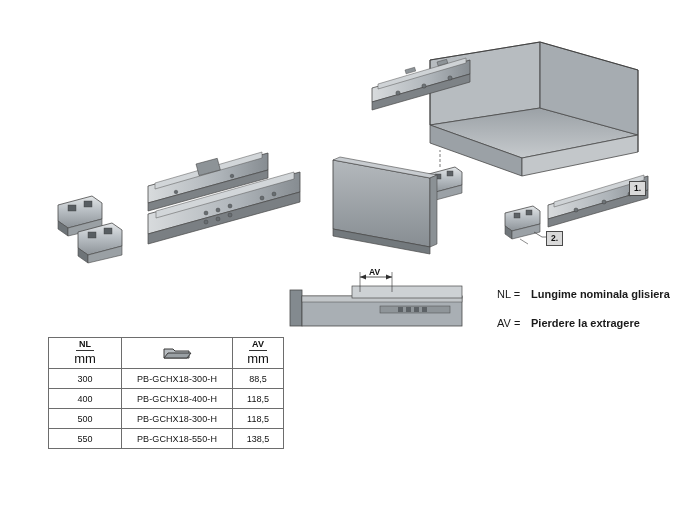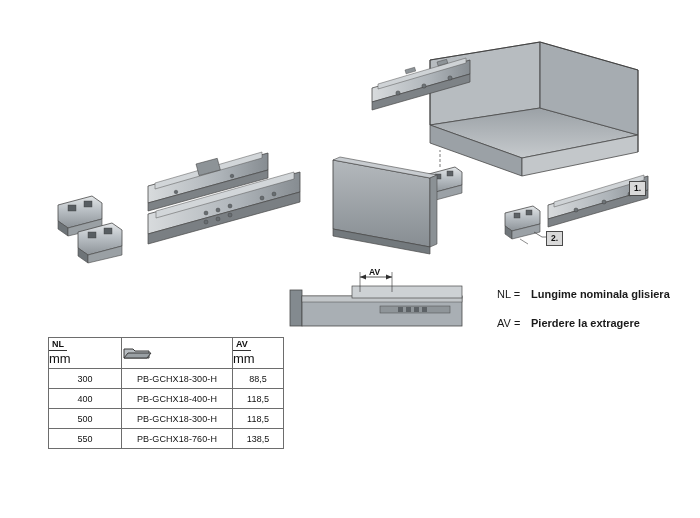--- a/index.html
+++ b/index.html
@@ -66,21 +66,21 @@
   .col-nl  { width: 72px; }
   .col-code{ width: 110px; }
   .col-av  { width: 50px; }
   .spec-table thead td {
     height: 30px;
     vertical-align: middle;
   }
   .hdr-stack {
     display: flex;
     flex-direction: column;
-    align-items: flex-start;
+    align-items: center;
     justify-content: center;
     line-height: 1.05;
   }
   .hdr-top {
     font-size: 9px;
     font-weight: bold;
     border-bottom: 1px solid #333;
     padding: 0 3px 1px 3px;
   }
   .hdr-sub {
@@ -321,19 +321,19 @@
         <td class="cell-code">PB-GCHX18-400-H</td>
         <td>118,5</td>
       </tr>
       <tr>
         <td>500</td>
         <td class="cell-code">PB-GCHX18-300-H</td>
         <td>118,5</td>
       </tr>
       <tr>
         <td>550</td>
-        <td class="cell-code">PB-GCHX18-760-H</td>
+        <td class="cell-code">PB-GCHX18-550-H</td>
         <td>138,5</td>
       </tr>
     </tbody>
   </table>
 
 </div>
 
 </body></html>

